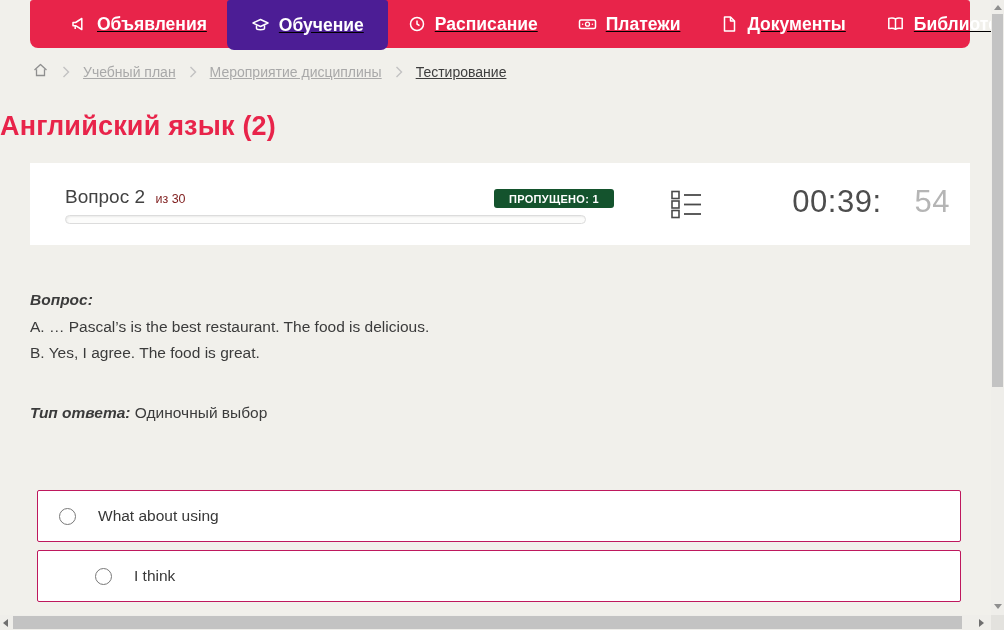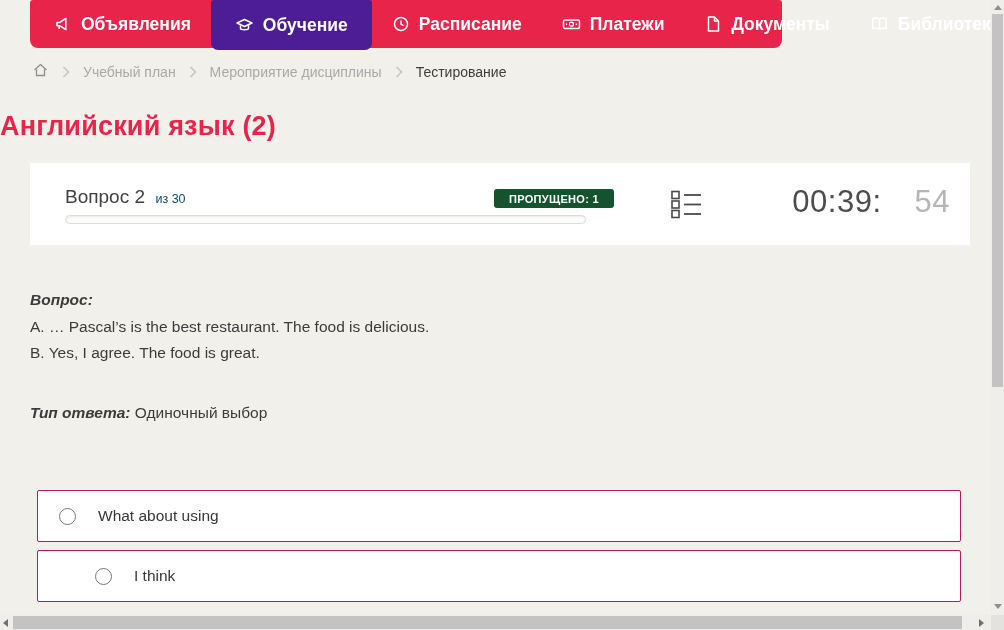--- a/index.html
+++ b/index.html
@@ -4,53 +4,53 @@
 <style>
   html,body{margin:0;padding:0;}
   body{
     width:1004px;height:630px;position:relative;overflow:hidden;
     background:#f1f0eb;
     font-family:"Liberation Sans",sans-serif;
     -webkit-font-smoothing:antialiased;
   }
   
   .navbar{
-    position:absolute;left:30px;top:0;width:752px;height:48px;
+    position:absolute;left:30px;top:0;width:940px;height:48px;
     background:#e8244a;border-radius:3px 3px 8px 8px;
-    display:flex;align-items:stretch;box-sizing:border-box;padding:0 4px;
+    display:flex;align-items:stretch;box-sizing:border-box;padding:0 20px;text-decoration:underline;
   }
   .nav-item{
     display:flex;align-items:center;gap:9px;padding:0 20px;
     color:#fff;font-size:17.5px;font-weight:700;cursor:pointer;white-space:nowrap;
   }
   .nav-item.active{
     background:#4c1d95;border-radius:3px 3px 7px 7px;
     height:50px;align-self:flex-start;padding:0 24px;
   }
   .nav-item svg{display:block;}
   
   .breadcrumb{
     position:absolute;left:32px;top:61px;height:22px;
     display:flex;align-items:center;gap:13px;font-size:14px;color:#a9a9a9;
   }
-  .crumb{cursor:pointer;}
+  .crumb{cursor:pointer;text-decoration:underline;}
   .crumb.current{color:#3d3d3d;}
   .crumb-sep svg{display:block;}
   
   .page-title{
     position:absolute;left:0;top:111px;width:1000px;text-align:left;
     font-size:27px;font-weight:700;color:#e8244a;letter-spacing:.2px;
   }
   
   .q-panel{
     position:absolute;left:30px;top:163px;width:940px;height:82px;background:#ffffff;
   }
   .q-counter{position:absolute;left:35px;top:23px;white-space:nowrap;}
   .q-counter .q-num{font-size:19px;color:#424242;}
-  .q-counter .q-of{font-size:12.5px;color:#0c4a6e;margin-left:6px;margin-top:10px;}
+  .q-counter .q-of{font-size:12.5px;color:#7f1d1d;margin-left:6px;margin-top:10px;}
   .q-progress{
     position:absolute;left:35px;top:52px;width:519px;height:7px;
     border:1px solid #dcdcdc;border-radius:6px;background:#fcfcfb;
     box-shadow:inset 1px 1px 2px rgba(0,0,0,.07);
   }
   .q-badge{
     position:absolute;left:464px;top:26px;
     background:#14532d;color:#ffffff;font-size:11px;font-weight:700;
     padding:4px 15px 3px;border-radius:3px;letter-spacing:.3px;white-space:nowrap;
   }

